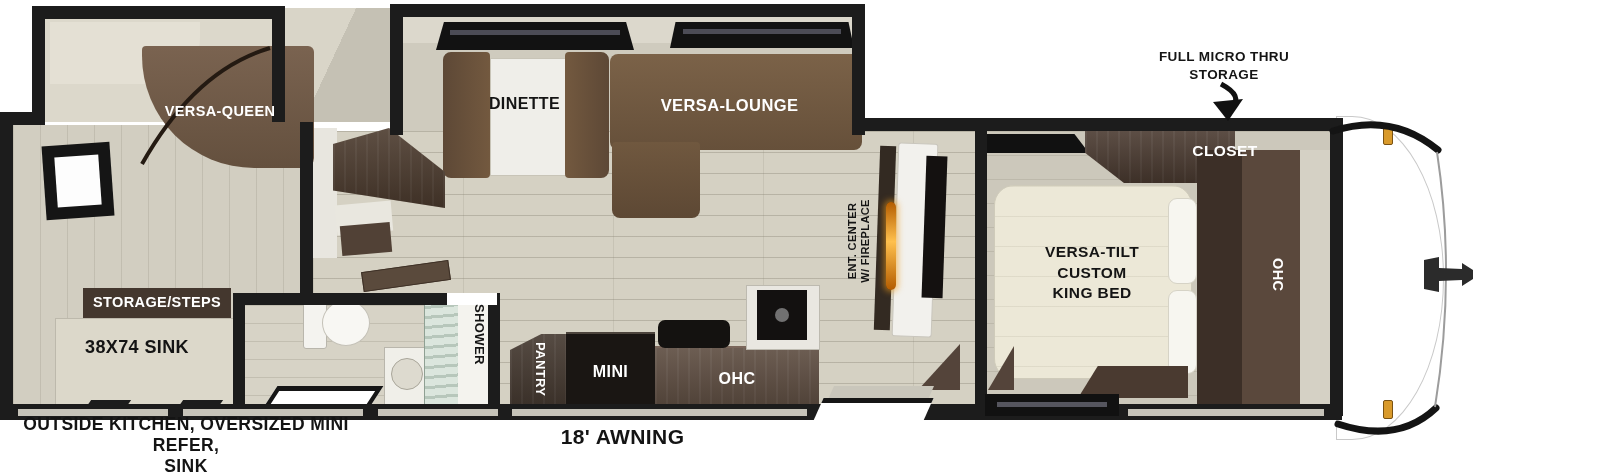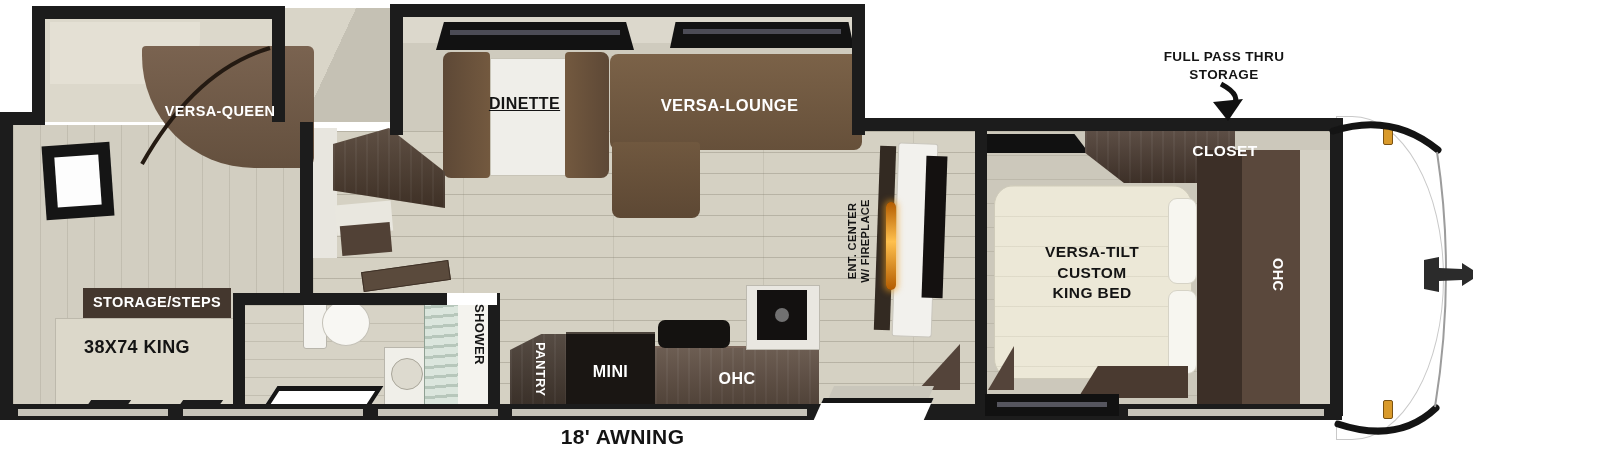--- a/index.html
+++ b/index.html
@@ -140,31 +140,33 @@
     <path d="M 1333 131 Q 1392 112 1438 150" fill="none" stroke="#141414" stroke-width="7" stroke-linecap="round"></path>
     <path d="M 1338 424 Q 1398 444 1436 408" fill="none" stroke="#141414" stroke-width="7" stroke-linecap="round"></path>
     <path d="M 1437 152 Q 1456 277 1435 407" fill="none" stroke="#9c9c9c" stroke-width="2"></path>
     <path d="M1424 260 l15 -3 v11 l23 1 v-6 l11 7 v9 l-11 7 v-6 l-23 1 v11 l-15 -3 z" fill="#2b2b2b"></path>
     <path d="M 1221 84 C 1236 92 1240 100 1231 107" fill="none" stroke="#111" stroke-width="5"></path>
     <polygon points="1243,99 1213,102 1228,121" fill="#111"></polygon>
   </svg>
 
   <div class="lbl ctr w" style="left:158px;top:103px;width:124px;height:18px;font-size:14.5px;">VERSA-QUEEN</div>
   <div class="lbl ctr w" style="left:83px;top:288px;width:148px;height:30px;font-size:14.5px;">STORAGE/STEPS</div>
-  <div class="lbl ctr" style="left:62px;top:336px;width:150px;height:24px;font-size:18px;">38X74 KING</div>
-  <div class="lbl ctr" style="left:462px;top:94px;width:125px;height:20px;font-size:16px;text-decoration:underline;">DINETTE</div>
+  <div class="lbl ctr" style="left:62px;top:336px;width:150px;height:24px;font-size:18px;">38X74 SINK</div>
+  <div class="lbl ctr" style="left:462px;top:94px;width:125px;height:20px;font-size:16px;">DINETTE</div>
   <div class="lbl ctr w" style="left:642px;top:96px;width:175px;height:20px;font-size:16.5px;">VERSA-LOUNGE</div>
   <div class="lbl ctr" style="left:796px;top:226px;width:126px;height:30px;font-size:11px;transform:rotate(-90deg);">ENT. CENTER
 W/ FIREPLACE</div>
   <div class="lbl vert" style="left:461px;top:304px;width:26px;height:100px;font-size:13px;">SHOWER</div>
   <div class="lbl vert w" style="left:524px;top:342px;width:24px;height:70px;font-size:13px;">PANTRY</div>
   <div class="lbl ctr w" style="left:566px;top:332px;width:89px;height:81px;font-size:16px;">MINI</div>
   <div class="lbl ctr w" style="left:655px;top:346px;width:164px;height:67px;font-size:16px;">OHC</div>
   <div class="lbl ctr" style="left:1012px;top:238px;width:160px;height:70px;font-size:15.5px;line-height:1.35;text-align:center;">VERSA-TILT
 CUSTOM
 KING BED</div>
   <div class="lbl ctr w" style="left:1160px;top:141px;width:130px;height:20px;font-size:15.5px;">CLOSET</div>
   <div class="lbl vert w" style="left:1258px;top:258px;width:28px;height:64px;font-size:14.5px;">OHC</div>
-  <div class="lbl ctr" style="left:1140px;top:46px;width:168px;height:40px;font-size:13.5px;line-height:1.3;">FULL PASS THRU
+  <div class="lbl ctr" style="left:1140px;top:46px;width:168px;height:40px;font-size:13.5px;line-height:1.3;">FULL MICRO THRU
 STORAGE</div>
+  <div class="lbl ctr" style="left:0px;top:422px;width:372px;height:46px;font-size:17.5px;line-height:1.2;">OUTSIDE KITCHEN, OVERSIZED MINI REFER,
+SINK</div>
   <div class="lbl ctr" style="left:525px;top:427px;width:195px;height:20px;font-size:21px;text-align:center;">18' AWNING</div>
 
 </div>
 
 </body></html>

